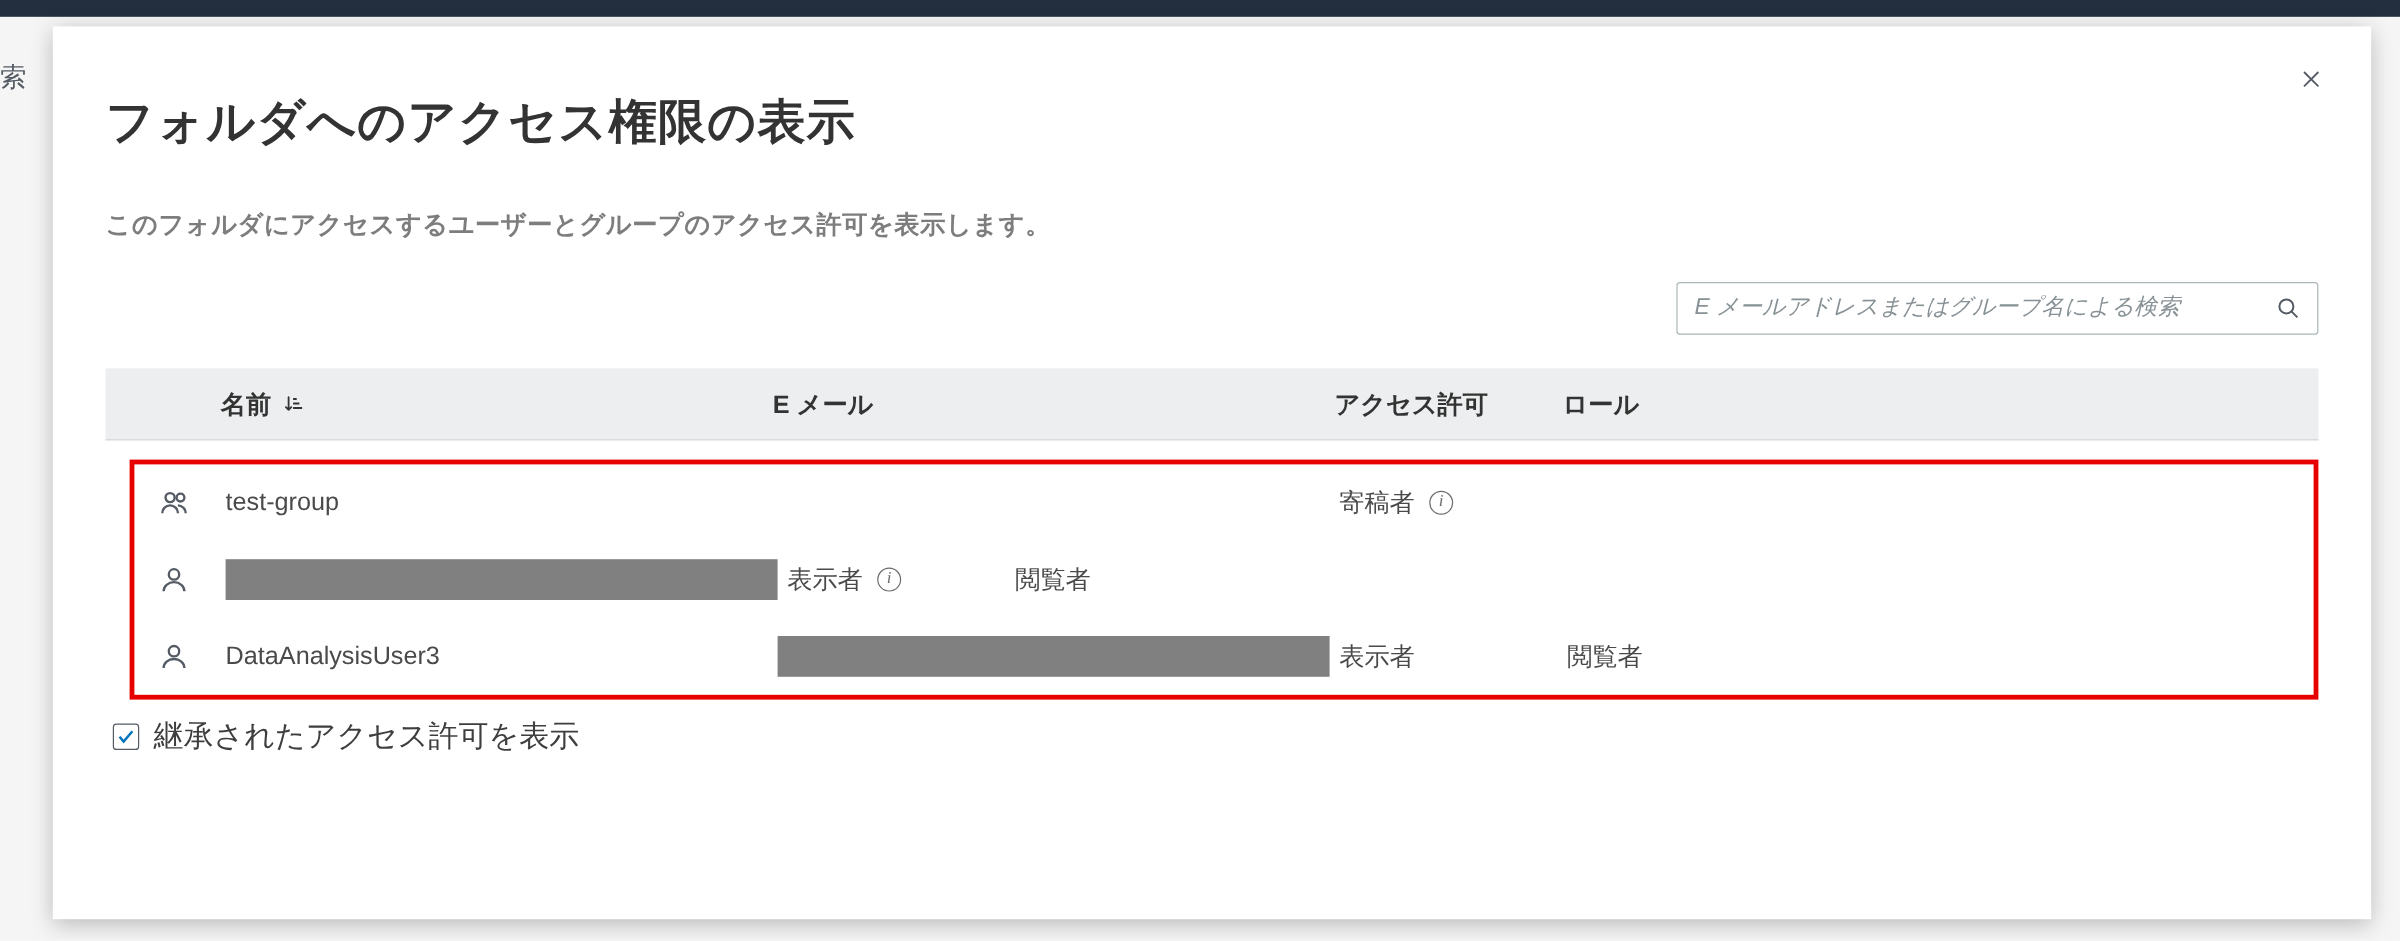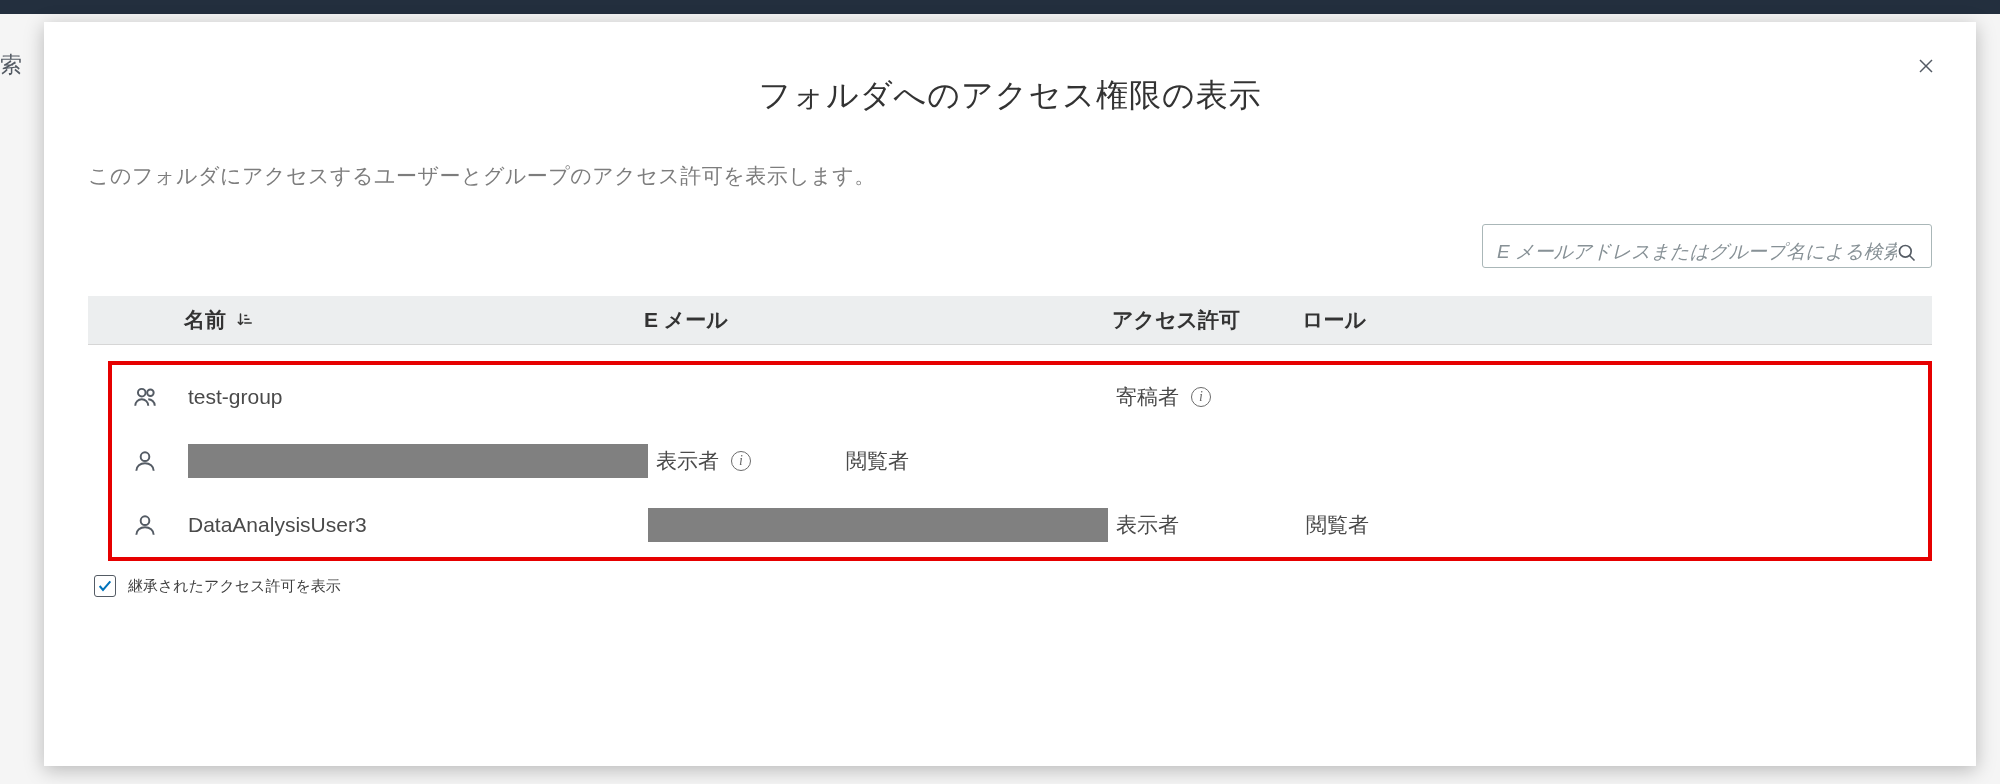--- a/index.html
+++ b/index.html
@@ -13,56 +13,56 @@
     background: #ffffff;
     box-shadow: 0 4px 18px rgba(0,0,0,0.25);
   }
   .modal-inner { padding: 52px 44px 24px 44px; position: relative; height: 100%; }
   .close-btn {
     position: absolute; top: 28px; right: 34px;
     width: 32px; height: 32px; display: flex; align-items: center; justify-content: center;
     color: #545b64; cursor: pointer; background: none; border: none;
   }
   .close-btn svg { width: 18px; height: 18px; stroke: #545b64; stroke-width: 2; }
-  .title { font-size: 32px; font-weight: 400; color: #333; letter-spacing: 1px; text-align: center; }
-  .subtitle { margin-top: 44px; font-size: 21px; color: #7d7d7d; letter-spacing: 0.5px; }
+  .title { font-size: 40px; font-weight: 700; color: #333; letter-spacing: 1px; }
+  .subtitle { margin-top: 44px; font-size: 21px; color: #7d7d7d; letter-spacing: 0.5px; font-weight: bold; }
   .search-row { margin-top: 34px; display: flex; justify-content: flex-end; }
   .search-wrap {
     position: relative;
-    width: 450px; height: 44px;
+    width: 535px; height: 44px;
     border: 1px solid #aab7b8; border-radius: 3px;
-    display: flex; align-items: flex-end;
+    display: flex; align-items: center;
     padding: 4px 14px;
   }
   .search-input {
     flex: 1; border: none; outline: none; font-size: 19px; color: #545b64;
     font-style: italic; background: transparent;
   }
   .search-input::placeholder { color: #879196; font-style: italic; }
   .search-icon { width: 20px; height: 20px; stroke: #545b64; stroke-width: 2; fill: none; flex-shrink: 0; }
   .table { margin-top: 28px; width: 100%; }
-  .thead { background: #eceeef; height: 49px; display: flex; border-bottom: 1px solid #d6d6d6; }
+  .thead { background: #eceeef; height: 60px; display: flex; border-bottom: 1px solid #d6d6d6; }
   .col-icon { width: 96px; flex-shrink: 0; display: flex; align-items: center; justify-content: flex-start; padding-left: 20px; }
   .col-name { width: 460px; flex-shrink: 0; display: flex; align-items: center; gap: 10px; }
   .col-email { width: 468px; flex-shrink: 0; display: flex; align-items: center; }
   .col-perm { width: 190px; flex-shrink: 0; display: flex; align-items: center; gap: 12px; }
   .col-role { width: 170px; flex-shrink: 0; display: flex; align-items: center; }
   .th { font-size: 21px; font-weight: 700; color: #333; }
   .sort-icon { width: 18px; height: 18px; }
   .sort-icon svg { width: 18px; height: 18px; }
   .highlight-box { border: 4px solid #e60000; margin-top: 16px; margin-left: 20px; }
   .trow { height: 64px; display: flex; align-items: center; }
   .cell { font-size: 21px; color: #4a4a4a; }
   .entity-icon svg { width: 26px; height: 26px; stroke: #545b64; stroke-width: 1.8; fill: none; }
   .redacted { width: 460px; height: 34px; background: #808080; }
   .info-icon { width: 20px; height: 20px; border: 1.5px solid #6b6b6b; border-radius: 50%; display: inline-flex; align-items: center; justify-content: center; font-size: 14px; color: #6b6b6b; font-family: Georgia, serif; font-style: italic; }
   .checkbox-row { margin-top: 14px; display: flex; align-items: center; gap: 12px; padding-left: 6px; }
   .checkbox { width: 22px; height: 22px; border: 1.5px solid #545b64; border-radius: 3px; display: flex; align-items: center; justify-content: center; cursor: pointer; }
   .checkbox svg { width: 16px; height: 16px; stroke: #0073bb; stroke-width: 3; fill: none; }
-  .checkbox-label { font-size: 15px; color: #3e3e3e; }
+  .checkbox-label { font-size: 25px; color: #3e3e3e; }
 </style>
 </head>
 <body>
 
 <div class="app-bg">
   <div class="topbar"></div>
   <div class="bg-text">索</div>
 
   <div class="modal">
     <div class="modal-inner">

